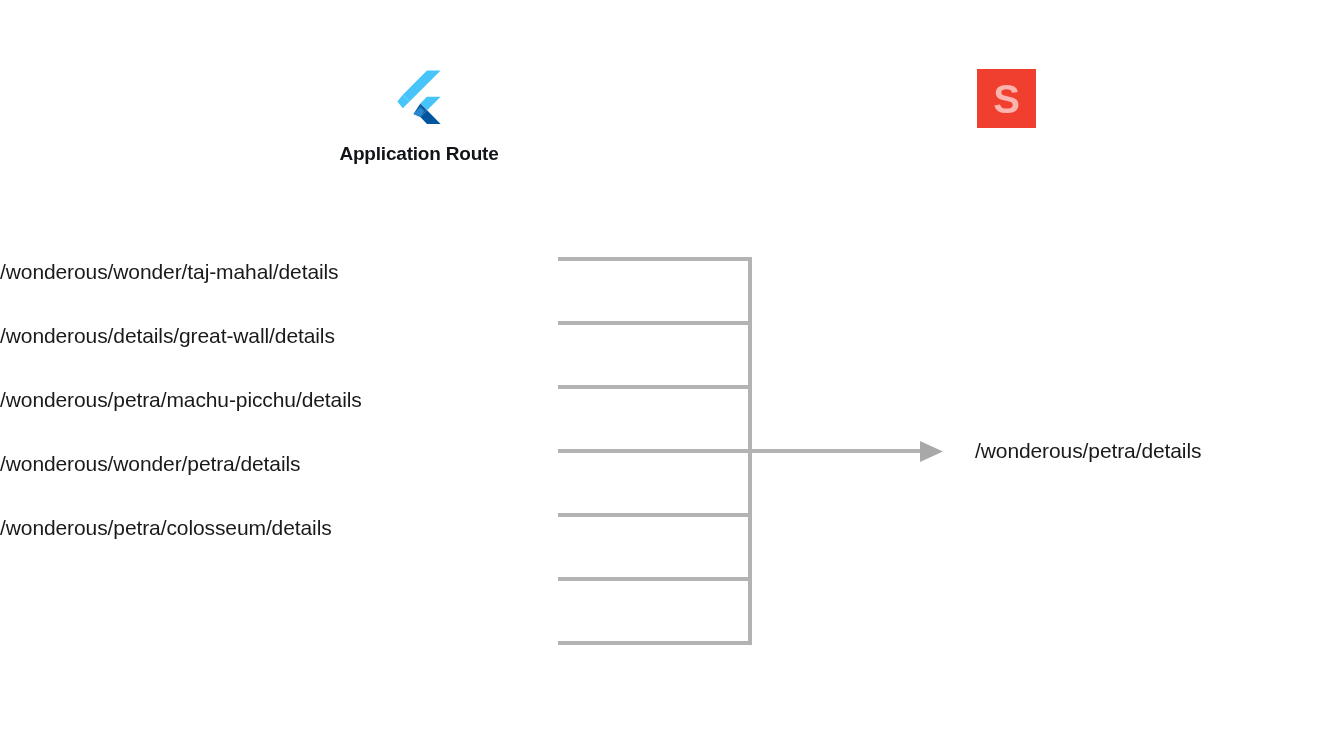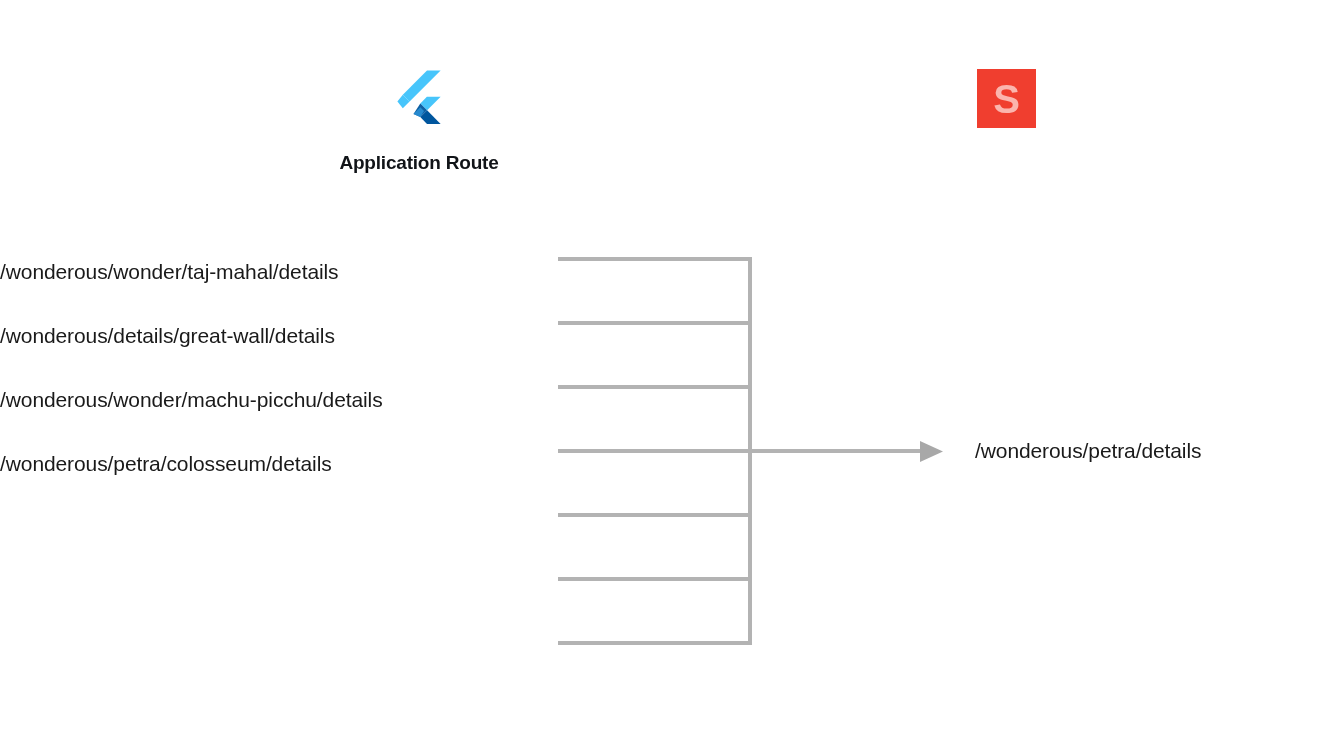--- a/index.html
+++ b/index.html
@@ -28,21 +28,21 @@
     position: absolute;
     text-align: center;
   }
   .col-header .logo-wrap {
     display: flex;
     justify-content: center;
     align-items: flex-end;
     height: 60px;
   }
   .col-header .header-label {
-    margin-top: 24px;
+    margin-top: 15px;
     font-size: 19px;
     font-weight: bold;
     color: #111418;
     letter-spacing: -0.2px;
     white-space: nowrap;
   }
 
   #app-column-header {
     left: 269px;
     top: 68px;
@@ -138,21 +138,24 @@
   </div>
 
   <div id="app-route-list">
     <div class="route-row">
       <span class="route-label">/wonderous/wonder/taj-mahal/details</span>
     </div>
     <div class="route-row">
       <span class="route-label">/wonderous/details/great-wall/details</span>
     </div>
     <div class="route-row">
-      <span class="route-label">/wonderous/wonder/machu-picchu/details</span>
+      <span class="route-label">/wonderous/petra/machu-picchu/details</span>
+    </div>
+    <div class="route-row">
+      <span class="route-label">/wonderous/wonder/petra/details</span>
     </div>
     <div class="route-row">
       <span class="route-label">/wonderous/petra/colosseum/details</span>
     </div>
   </div>
 
   <svg id="connectors" viewBox="0 0 1320 730">
     <g stroke="#B3B3B3" stroke-width="4" fill="none" shape-rendering="crispEdges">
 
       <line x1="558" y1="259" x2="750" y2="259"></line>

